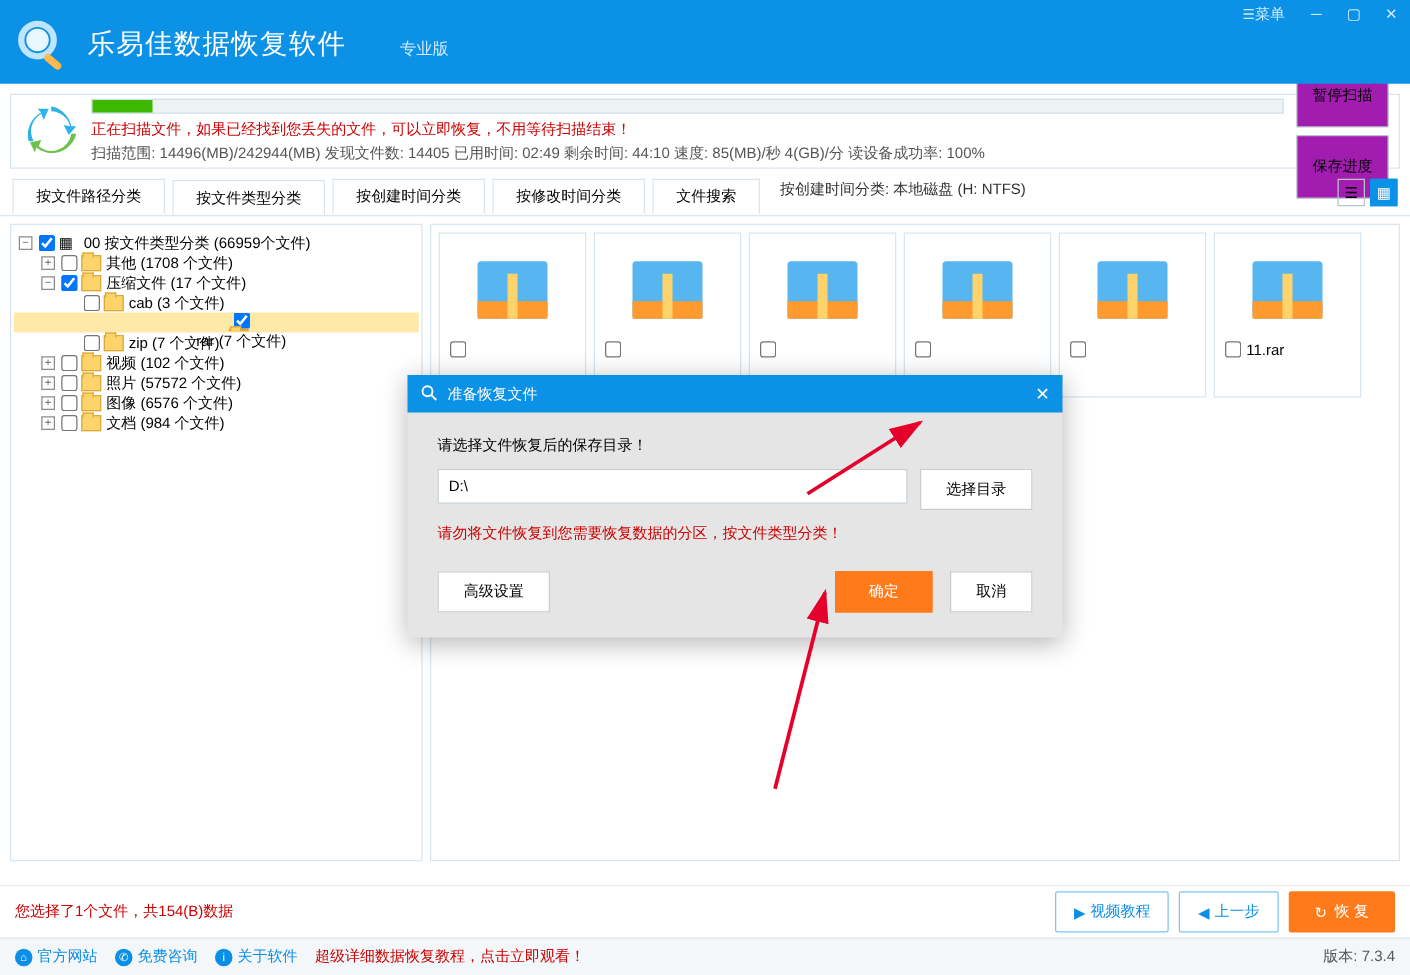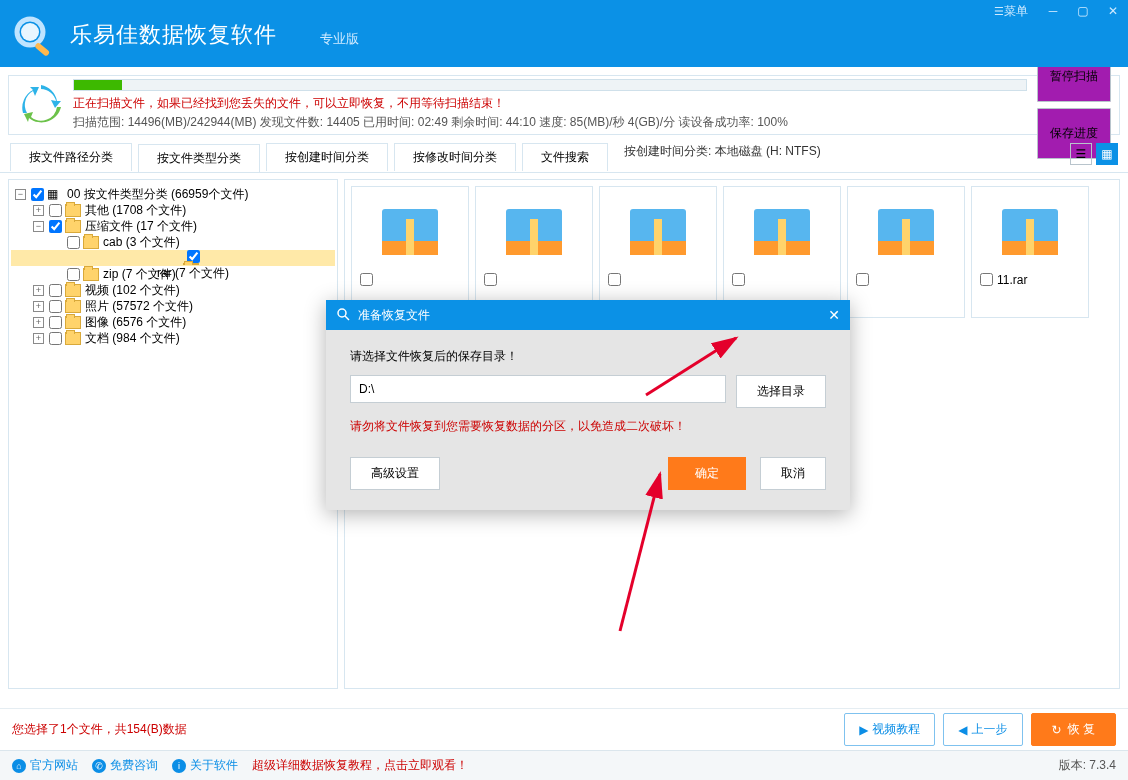--- a/index.html
+++ b/index.html
@@ -277,21 +277,21 @@
       </svg>
     <span>准备恢复文件</span>
     <span class="dlg-close">✕</span>
   </div>
   <div class="dlg-body">
     <div class="dlg-row1">请选择文件恢复后的保存目录！</div>
     <div class="dlg-input-row">
       <input class="dlg-input" value="D:\" style="">
       <button class="dlg-btn">选择目录</button>
     </div>
-    <div class="dlg-warn">请勿将文件恢复到您需要恢复数据的分区，以免造成二次破坏！</div>
+    <div class="dlg-warn">请勿将文件恢复到您需要恢复数据的分区，按文件类型分类！</div>
     <div class="dlg-btns">
       <button class="dlg-btn">高级设置</button>
       <button class="dlg-btn dlg-ok">确定</button>
       <button class="dlg-btn">取消</button>
     </div>
   </div>
 </div>
 
 <svg class="arrow" style="left:636px;top:330px" width="120" height="70">
   <defs>

